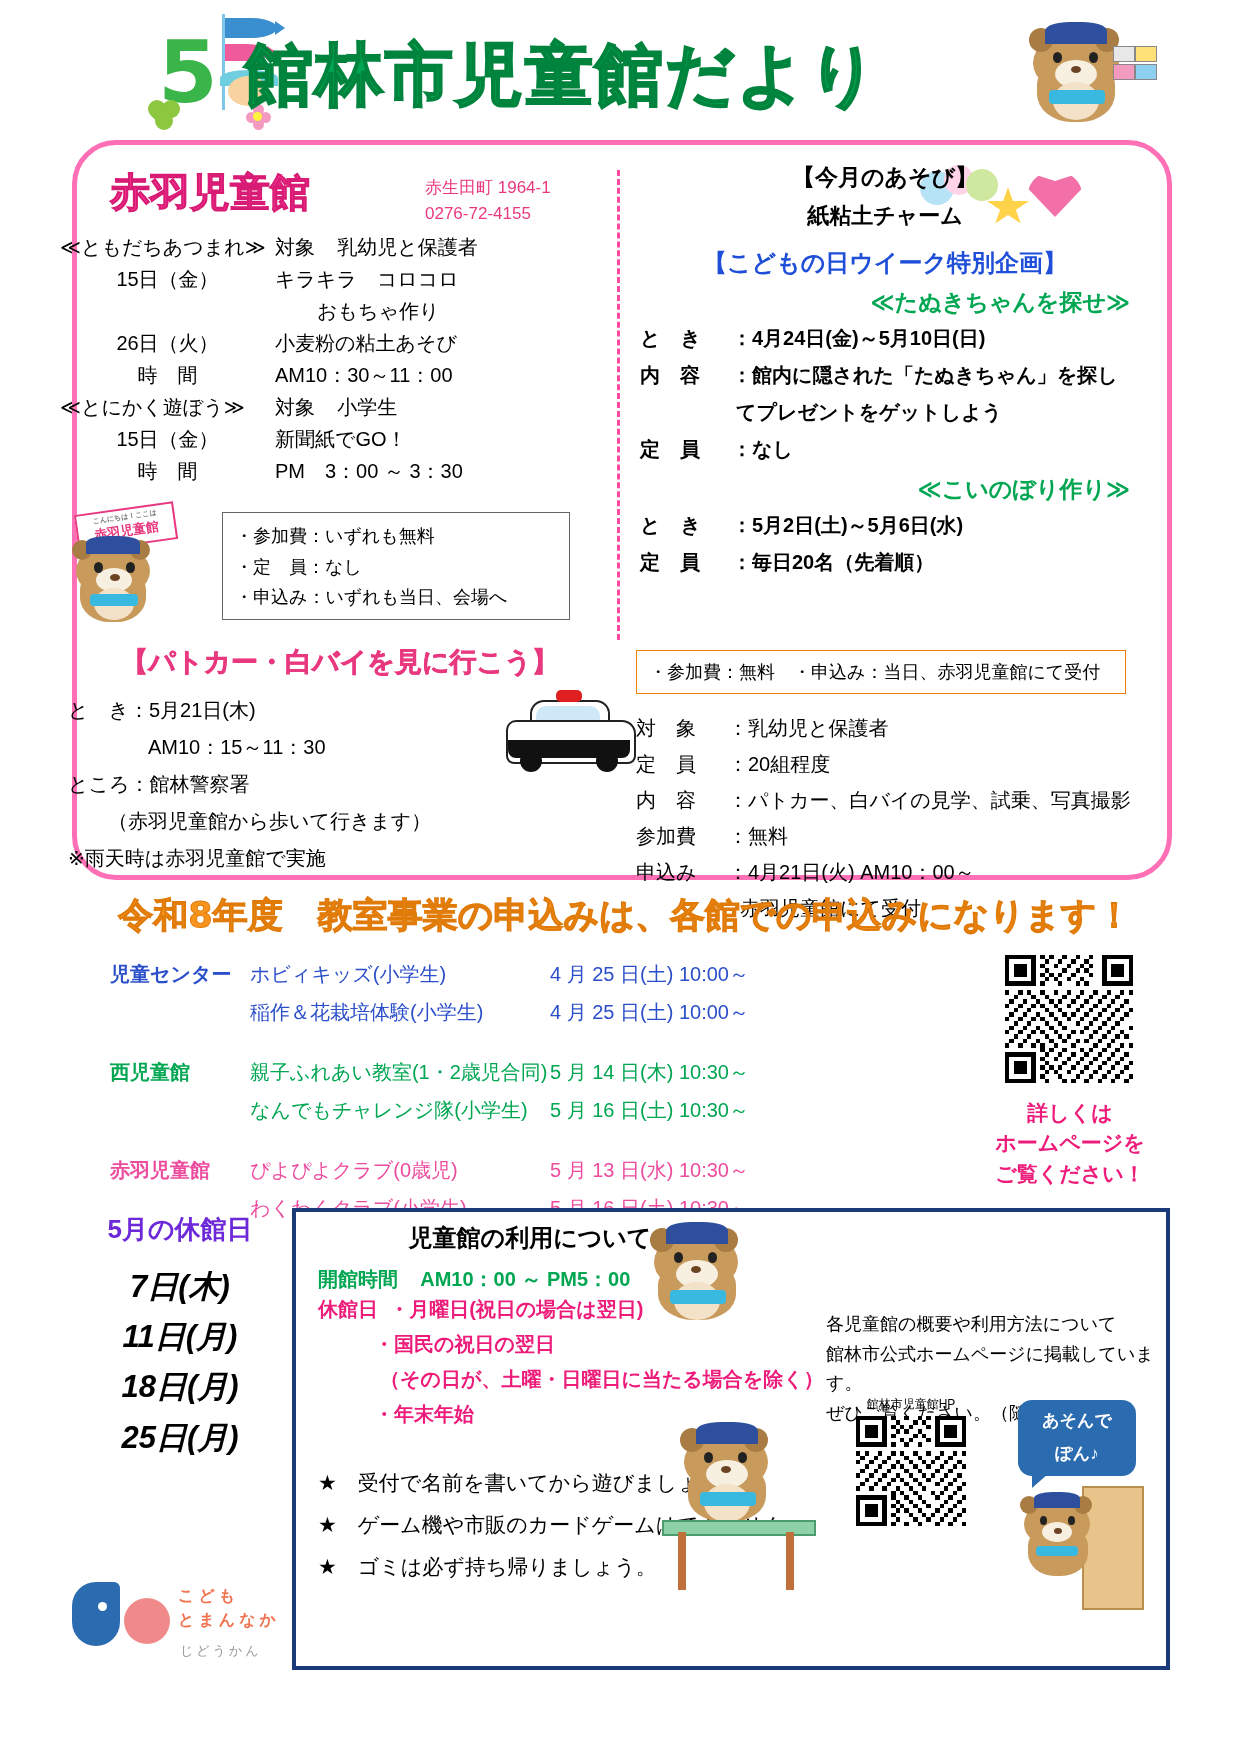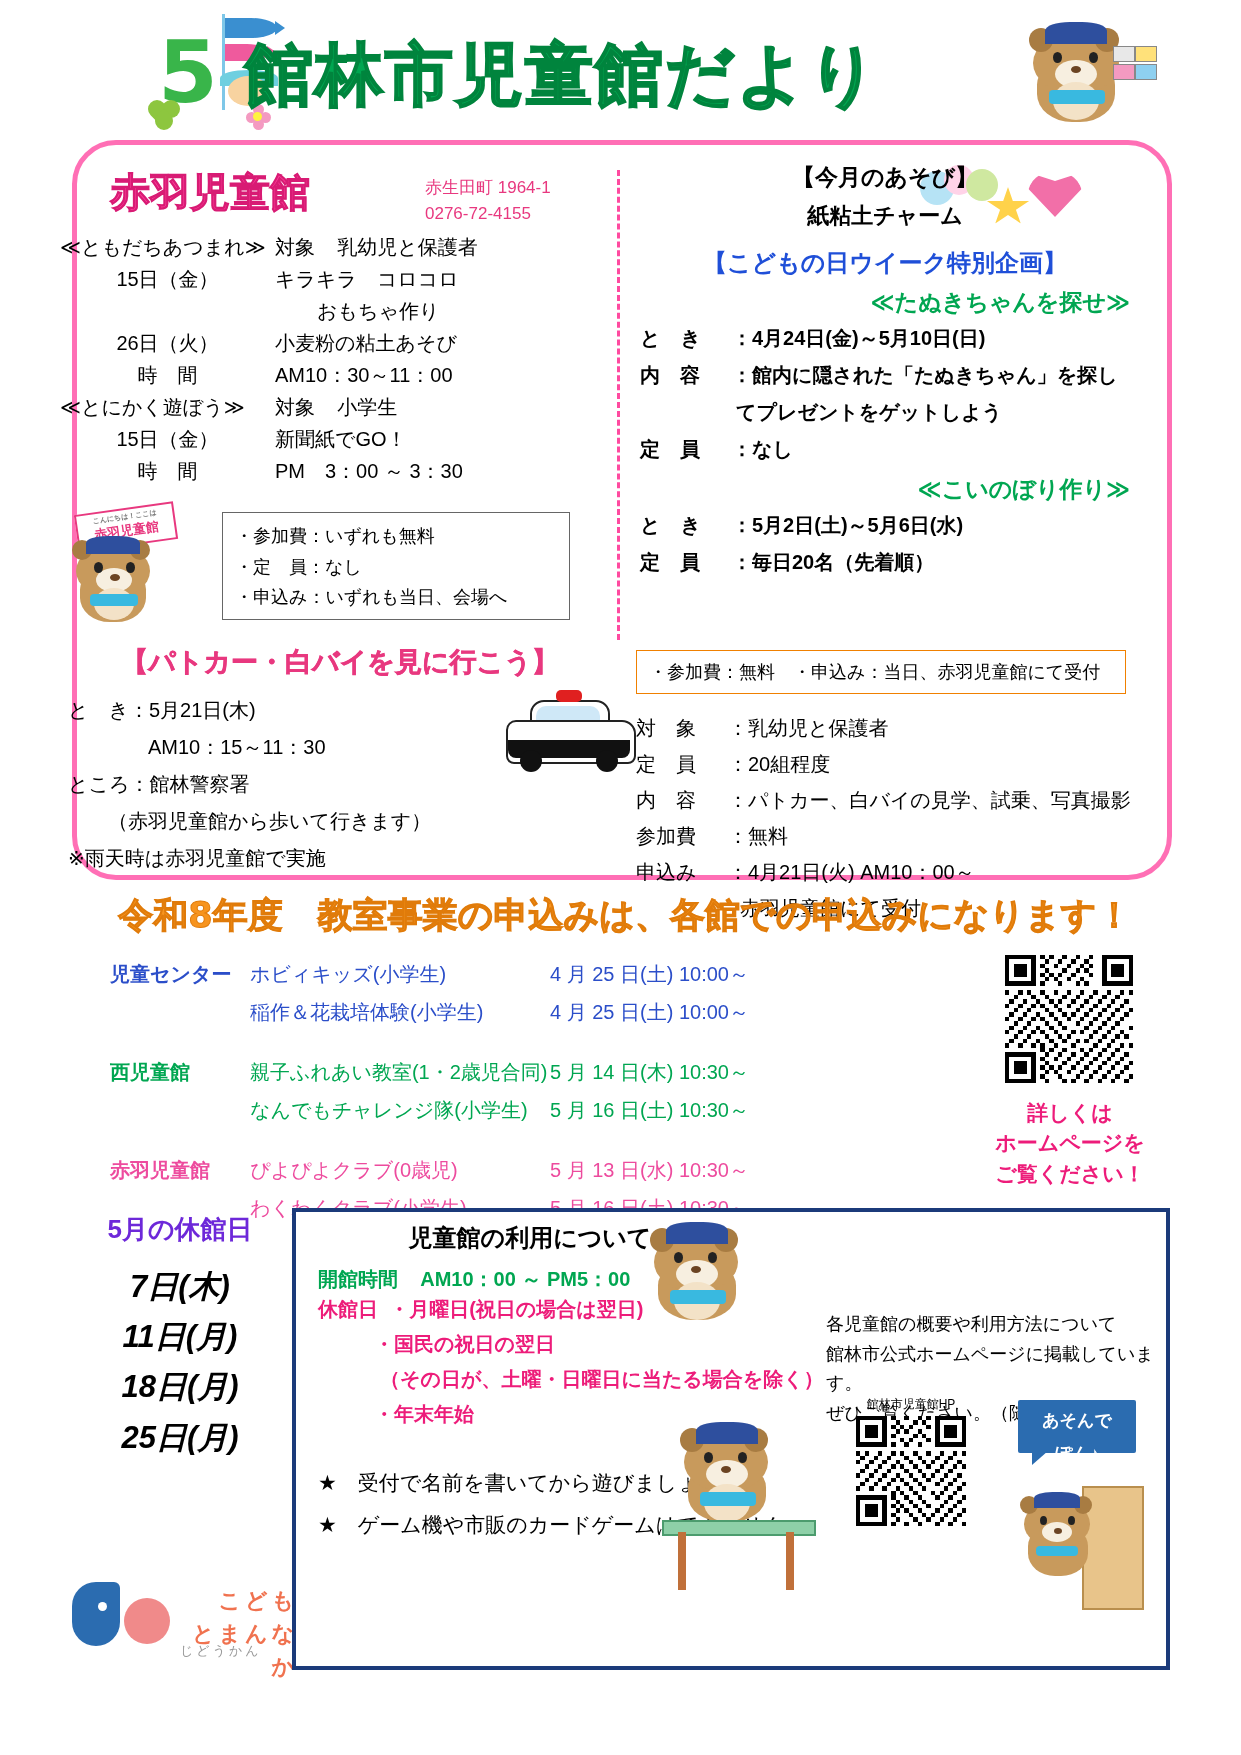--- a/index.html
+++ b/index.html
@@ -182,40 +182,40 @@
   
   .closed-title{position:absolute;left:80px;top:1212px;width:200px;text-align:center;
     font-size:26px;font-weight:bold;color:#6d28d9;}
   .closed-list{position:absolute;left:80px;top:1262px;width:200px;text-align:center;
     font-size:31px;font-weight:bold;color:#000;line-height:1.62;font-style:italic;}
 
   .logo{position:absolute;left:68px;top:1558px;width:230px;height:110px;}
   .lg-blue{position:absolute;left:4px;top:24px;width:48px;height:64px;background:#2b6cb0;border-radius:24px 6px 24px 24px;}
   .lg-eye{position:absolute;left:30px;top:44px;width:9px;height:9px;background:#fff;border-radius:50%;}
   .lg-pink{position:absolute;left:56px;top:40px;width:46px;height:46px;background:#f08a8a;border-radius:50%;}
-  .lg-txt{position:absolute;left:110px;top:26px;font-size:22px;color:#f0724f;font-weight:bold;line-height:1.5;letter-spacing:4px;text-align:right;}
+  .lg-txt{position:absolute;left:110px;top:26px;font-size:16px;color:#f0724f;font-weight:bold;line-height:1.5;letter-spacing:4px;}
   .lg-sub{position:absolute;left:112px;top:84px;font-size:13px;color:#999;letter-spacing:3px;}
 
   
   .navybox{
     position:absolute;left:292px;top:1208px;width:878px;height:462px;
     border:4px solid #1b3a7a;box-sizing:border-box;background:#fff;
   }
   .nb-title{position:absolute;left:330px;top:1222px;width:400px;text-align:center;
     font-size:24px;font-weight:bold;color:#000;}
   .nb-green{position:absolute;left:318px;top:1262px;font-size:20px;color:#00a651;font-weight:bold;line-height:1.75;}
   .nb-pink{position:absolute;left:318px;top:1292px;font-size:20px;color:#ed1c7a;font-weight:bold;line-height:1.75;}
   .nb-stars{position:absolute;left:318px;top:1462px;font-size:21px;color:#000;line-height:2.0;}
   .nb-right-title{position:absolute;left:838px;top:1232px;width:320px;text-align:center;
     font-size:22px;font-weight:bold;color:#2b4ec9;line-height:1.4;text-decoration:underline;}
   .nb-right-body{position:absolute;left:826px;top:1310px;width:336px;font-size:18px;line-height:1.65;color:#000;}
   .qr2{position:absolute;left:856px;top:1416px;width:110px;height:110px;}
   .qr2-cap{position:absolute;left:846px;top:1396px;width:130px;text-align:center;font-size:12px;color:#000;}
 
-  .bubble{position:absolute;left:1018px;top:1400px;width:118px;height:53px;background:#2b6cb0;border-radius:2px;}
+  .bubble{position:absolute;left:1018px;top:1400px;width:118px;height:76px;background:#2b6cb0;border-radius:14px;}
   .bubble span{display:block;text-align:center;color:#fff;font-size:17px;font-weight:bold;padding-top:10px;line-height:1.35;}
   .bubble:after{content:"";position:absolute;left:14px;bottom:-12px;border-top:14px solid #2b6cb0;border-right:16px solid transparent;}
 
   .door{position:absolute;left:1082px;top:1486px;width:58px;height:120px;background:#e8c48a;border:2px solid #b98f4e;}
 
   
   .tanuki-n{position:absolute;left:646px;top:1222px;width:110px;height:110px;}
   .tanuki-n2{position:absolute;left:676px;top:1420px;width:110px;height:120px;}
   .bench{position:absolute;left:662px;top:1520px;width:150px;height:76px;}
   .bench .top{position:absolute;left:0;top:0;width:150px;height:12px;background:#8ed0a8;border:2px solid #4c9c6e;}
@@ -733,20 +733,21 @@
       &nbsp;<span>・月曜日(祝日の場合は翌日)</span>
     </div>
     <div style="padding-left:56px"><span>・国民の祝日の翌日</span></div>
     <div style="padding-left:62px"><span>（その日が、土曜・日曜日に当たる場合を除く）</span></div>
     <div style="padding-left:56px"><span>・年末年始</span></div>
   </div>
 
   <div class="nb-stars">
     <div>★　受付で名前を書いてから遊びましょう。</div>
     <div>★　ゲーム機や市販のカードゲームはできません。</div>
+    <div>★　ゴミは必ず持ち帰りましょう。</div>
   </div>
 
   <div class="nb-right-body">
     <div>各児童館の概要や利用方法について</div>
     <div>館林市公式ホームページに掲載しています。</div>
     <div>ぜひご覧ください。（随時更新）</div>
   </div>
 
   <div class="qr2-cap">館林市児童館HP</div>
   <div class="qr2">

